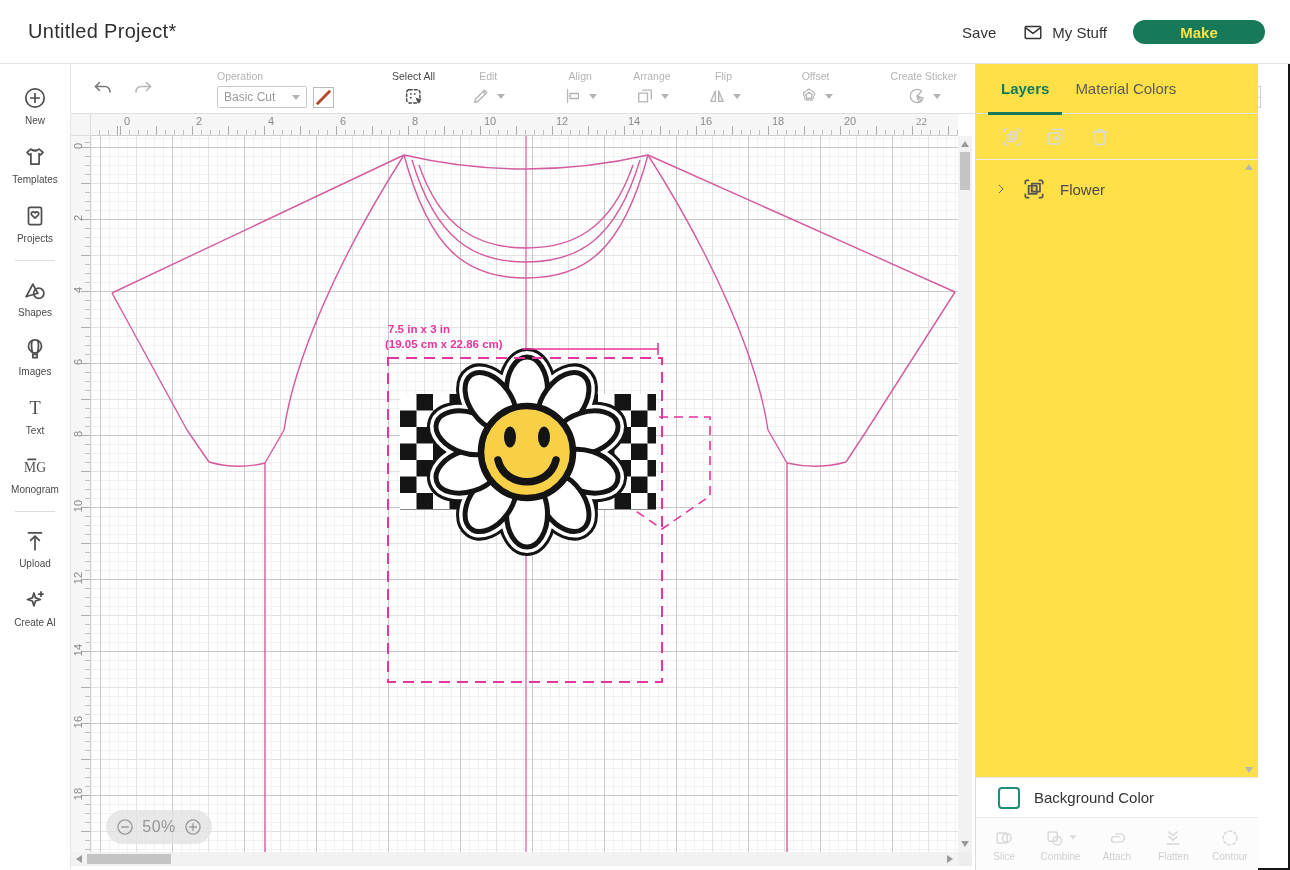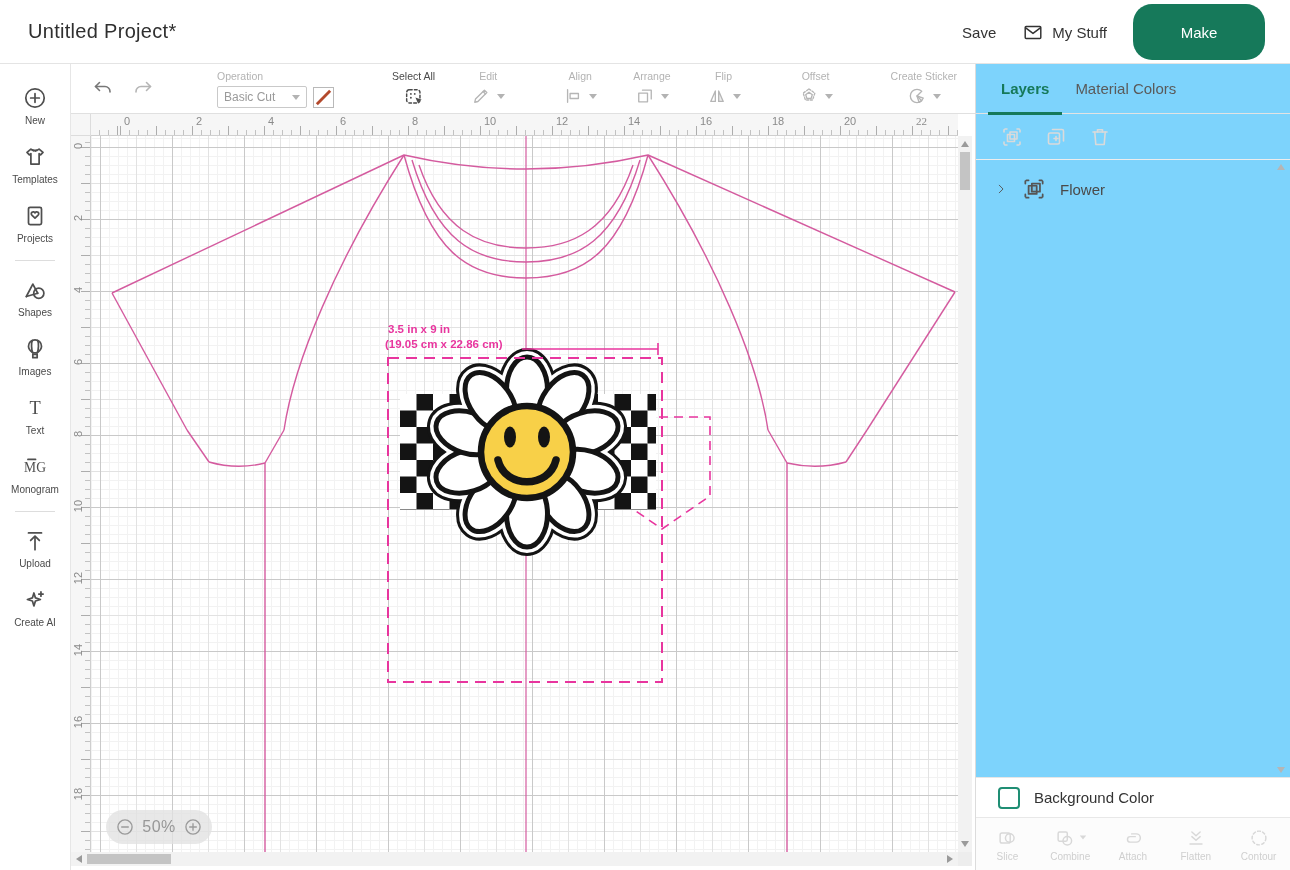--- a/index.html
+++ b/index.html
@@ -4,21 +4,21 @@
 <style>
   * { margin:0; padding:0; box-sizing:border-box; }
   html,body { width:1290px; height:870px; font-family:"Liberation Sans", sans-serif; background:#fff; }
   .app { position:relative; width:1290px; height:870px; background:#fff; outline:2px solid #151515; outline-offset:-2px; overflow:hidden; }
 
   
   .header { position:absolute; left:0; top:0; width:100%; height:64px; background:#fff; border-bottom:1px solid #e4e4e4; }
   .title { position:absolute; left:28px; top:20px; font-size:20px; color:#2f2f2f; font-weight:500; letter-spacing:.3px; }
   .header-right { position:absolute; right:25px; top:0; height:64px; display:flex; align-items:center; gap:26px; }
   .hdr-link { font-size:15px; color:#333; cursor:pointer; display:flex; align-items:center; gap:8px; }
-  .make-btn { height:56px; min-width:132px; border-radius:19px; border:none; color:#ffffff; font-size:15px; font-weight:normal; padding:0 40px; cursor:pointer; }
+  .make-btn { height:24px; min-width:132px; border-radius:19px; border:none; color:#fde047; font-size:15px; font-weight:bold; padding:0 40px; cursor:pointer; }
   .ic { display:inline-flex; }
   .ic svg { display:block; }
   .i18 svg { width:18px; height:18px; } .i20 svg { width:20px; height:20px; }
   .i22 svg { width:22px; height:22px; } .i24 svg { width:24px; height:24px; } .i26 svg { width:26px; height:26px; }
 
   
   .sidebar { position:absolute; left:0; top:64px; width:71px; bottom:0; background:#fff; border-right:1px solid #e6e6e6; padding-top:12px; }
   .sb-item { display:flex; flex-direction:column; align-items:center; gap:4px; padding:9px 0; cursor:pointer; color:#4f4f4f; }
   .sb-item .sb-label { font-size:10px; color:#4a4a4a; }
   .sb-div { width:40px; height:1px; background:#ddd; margin:7px auto; }
@@ -70,21 +70,21 @@
   .vthumb { position:absolute; left:2px; top:16px; width:10px; height:38px; background:#c4c4c4; }
   .varr-up { position:absolute; left:3px; top:5px; width:0; height:0; border-left:4px solid transparent; border-right:4px solid transparent; border-bottom:6px solid #9a9a9a; }
   .varr-dn { position:absolute; left:3px; bottom:5px; width:0; height:0; border-left:4px solid transparent; border-right:4px solid transparent; border-top:6px solid #9a9a9a; }
   .hscroll { position:absolute; left:0; top:738px; width:887px; height:14px; background:#f2f2f2; }
   .hthumb { position:absolute; left:16px; top:2px; width:84px; height:10px; background:#c4c4c4; }
   .harr-l { position:absolute; left:5px; top:3px; width:0; height:0; border-top:4px solid transparent; border-bottom:4px solid transparent; border-right:6px solid #9a9a9a; }
   .harr-r { position:absolute; right:5px; top:3px; width:0; height:0; border-top:4px solid transparent; border-bottom:4px solid transparent; border-left:6px solid #9a9a9a; }
   .scroll-corner { position:absolute; left:887px; top:738px; width:14px; height:14px; background:#ededed; }
 
   
-  .panel { position:absolute; left:975px; top:64px; width:315px; bottom:0; background:#7dd3fc; border-left:1px solid #dcdcdc; }
+  .panel { position:absolute; left:975px; top:64px; width:283px; bottom:0; background:#fde047; border-left:1px solid #dcdcdc; }
   .tabs { position:absolute; left:0; top:0; right:0; height:50px; border-bottom:1px solid #e3e3e3; display:flex; align-items:center; padding-left:12px; }
   .tab { position:relative; height:50px; display:flex; align-items:center; padding:0 13px; font-size:15px; color:#5a5a5a; cursor:pointer; }
   .tab.active { color:#16795a; font-weight:bold; }
   .tab.active::after { content:""; position:absolute; left:0; right:0; bottom:-1px; height:3px; background:#16795a; }
   .layer-actions { position:absolute; left:0; top:50px; right:0; height:46px; display:flex; align-items:center; gap:20px; padding-left:24px; color:#dadada; border-bottom:1px solid #ededed; }
   .layer-list { position:absolute; left:0; top:96px; right:0; }
   .layer-row { display:flex; align-items:center; gap:13px; height:58px; padding-left:18px; cursor:pointer; }
   .chev { color:#555; }
   .layer-label { font-size:15px; color:#4a4a4a; }
   .mini-up { position:absolute; right:5px; top:100px; width:0; height:0; border-left:4px solid transparent; border-right:4px solid transparent; border-bottom:6px solid #b5b5b5; }
@@ -493,21 +493,21 @@
         <ellipse cx="510" cy="437" rx="6" ry="10.5" fill="#141414"></ellipse>
         <ellipse cx="544" cy="437" rx="6" ry="10.5" fill="#141414"></ellipse>
         <path d="M498,460 C505,489 549,489 556,460" fill="none" stroke="#141414" stroke-width="7.5" stroke-linecap="round"></path>
       </g>
 
       <rect x="388" y="358" width="274" height="324" fill="none" stroke="#e8359e" stroke-width="2" stroke-dasharray="11 7"></rect>
       <line x1="522" y1="349" x2="658" y2="349" stroke="#e8359e" stroke-width="1.6"></line>
       <line x1="658" y1="343" x2="658" y2="355" stroke="#e8359e" stroke-width="1.6"></line>
     </svg>
 
-    <div class="size-note" style="left:317px; top:209px;">3.5 in x 9 in</div>
+    <div class="size-note" style="left:317px; top:209px;">7.5 in x 3 in</div>
     <div class="size-note" style="left:314px; top:224px;">(19.05 cm x 22.86 cm)</div>
 
     <div class="zoom-pill">
       <span class="ic i20">
           <svg viewBox="0 0 24 24" fill="none" stroke="currentColor" stroke-width="1.6" stroke-linecap="round" stroke-linejoin="round">
             <circle cx="12" cy="12" r="8.5"></circle>
             <path d="M8 12 h8"></path>
           </svg>
         </span>
       <span class="zlvl">50%</span>

